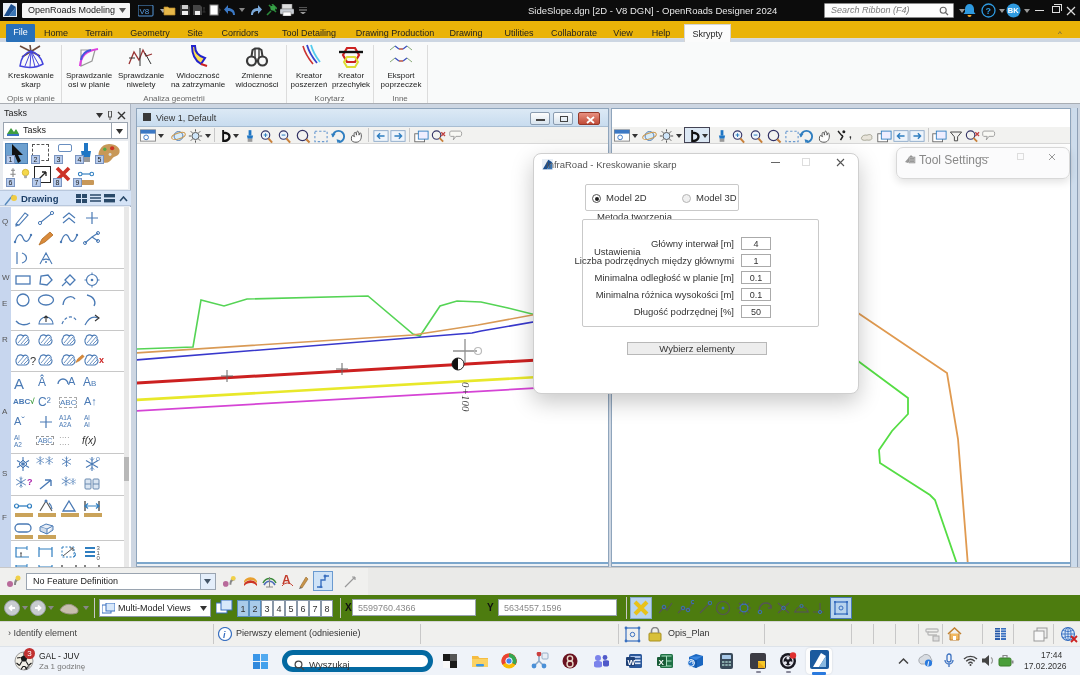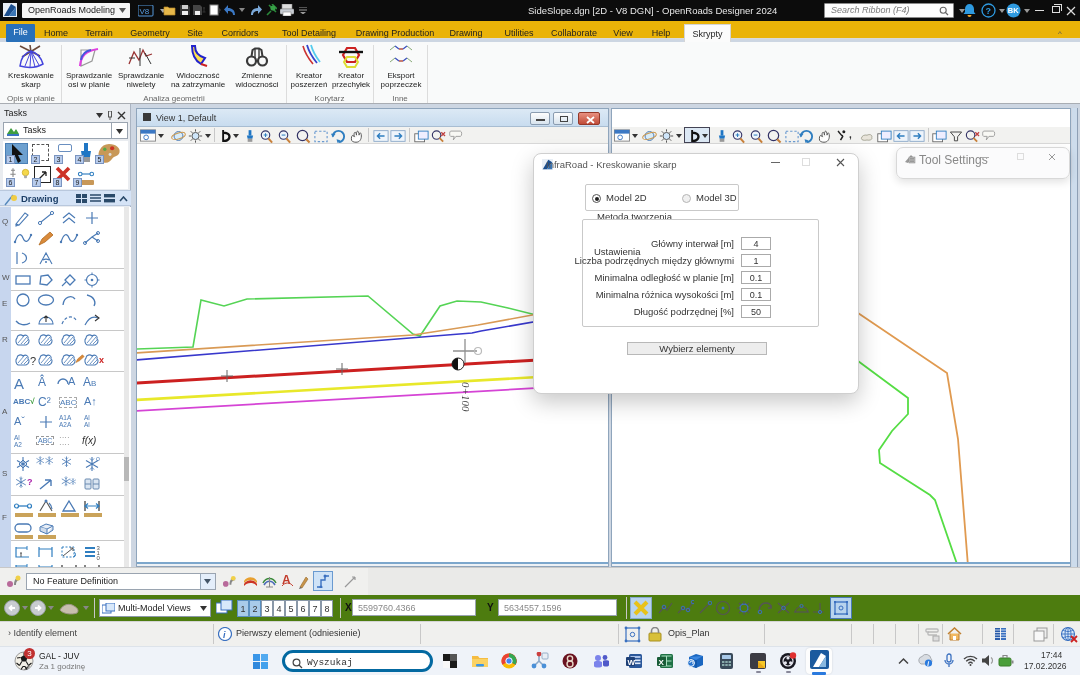--- a/index.html
+++ b/index.html
@@ -1191,21 +1191,21 @@
       </svg>
     <div class="abs" style="left:24px;top:1px;width:11px;height:11px;background:#c03030;border-radius:50%;color:#fff;font-size:8px;text-align:center;line-height:11px;">3</div>
     <span class="tray" style="left:39px;top:4px;color:#222;">GAL - JUV</span>
     <span class="tray" style="left:39px;top:15px;color:#777;font-size:8px;">Za 1 godzinę</span>
     <svg class="abs" style="left:253px;top:7px" width="15" height="15" viewBox="0 0 15 15">
         <rect x="0" y="0" width="7" height="7" fill="#3a96e8"></rect>
         <rect x="8" y="0" width="7" height="7" fill="#52aaf0"></rect>
         <rect x="0" y="8" width="7" height="7" fill="#2f88dc"></rect>
         <rect x="8" y="8" width="7" height="7" fill="#42a0ec"></rect>
       </svg>
-    <div class="abs" style="left:282px;top:3px;width:151px;height:22px;background:#fff;border:3px solid #0369a1;border-radius:11px;font-family:Liberation Mono, monospace;">
+    <div class="abs" style="left:282px;top:3px;width:151px;height:22px;background:#fff;border:5px solid #0369a1;border-radius:11px;">
       <svg style="position:absolute;left:7px;top:5px" width="11" height="11" viewBox="0 0 11 11">
           <circle cx="4.5" cy="4.5" r="3.4" fill="none" stroke="#444" stroke-width="1.2"></circle>
           <path d="M7 7 L10 10" stroke="#444" stroke-width="1.3"></path>
         </svg>
       <span style="position:absolute;left:22px;top:4px;font-size:9.5px;color:#333;">Wyszukaj</span>
     </div>
     <svg class="abs" style="left:442px;top:6px" width="16" height="16" viewBox="0 0 16 16">
         <rect x="1" y="1" width="14" height="14" fill="#1a1a1a"></rect>
         <rect x="8" y="1" width="7" height="7" fill="#555"></rect>
         <rect x="1" y="8" width="7" height="7" fill="#f8f8f8"></rect>

